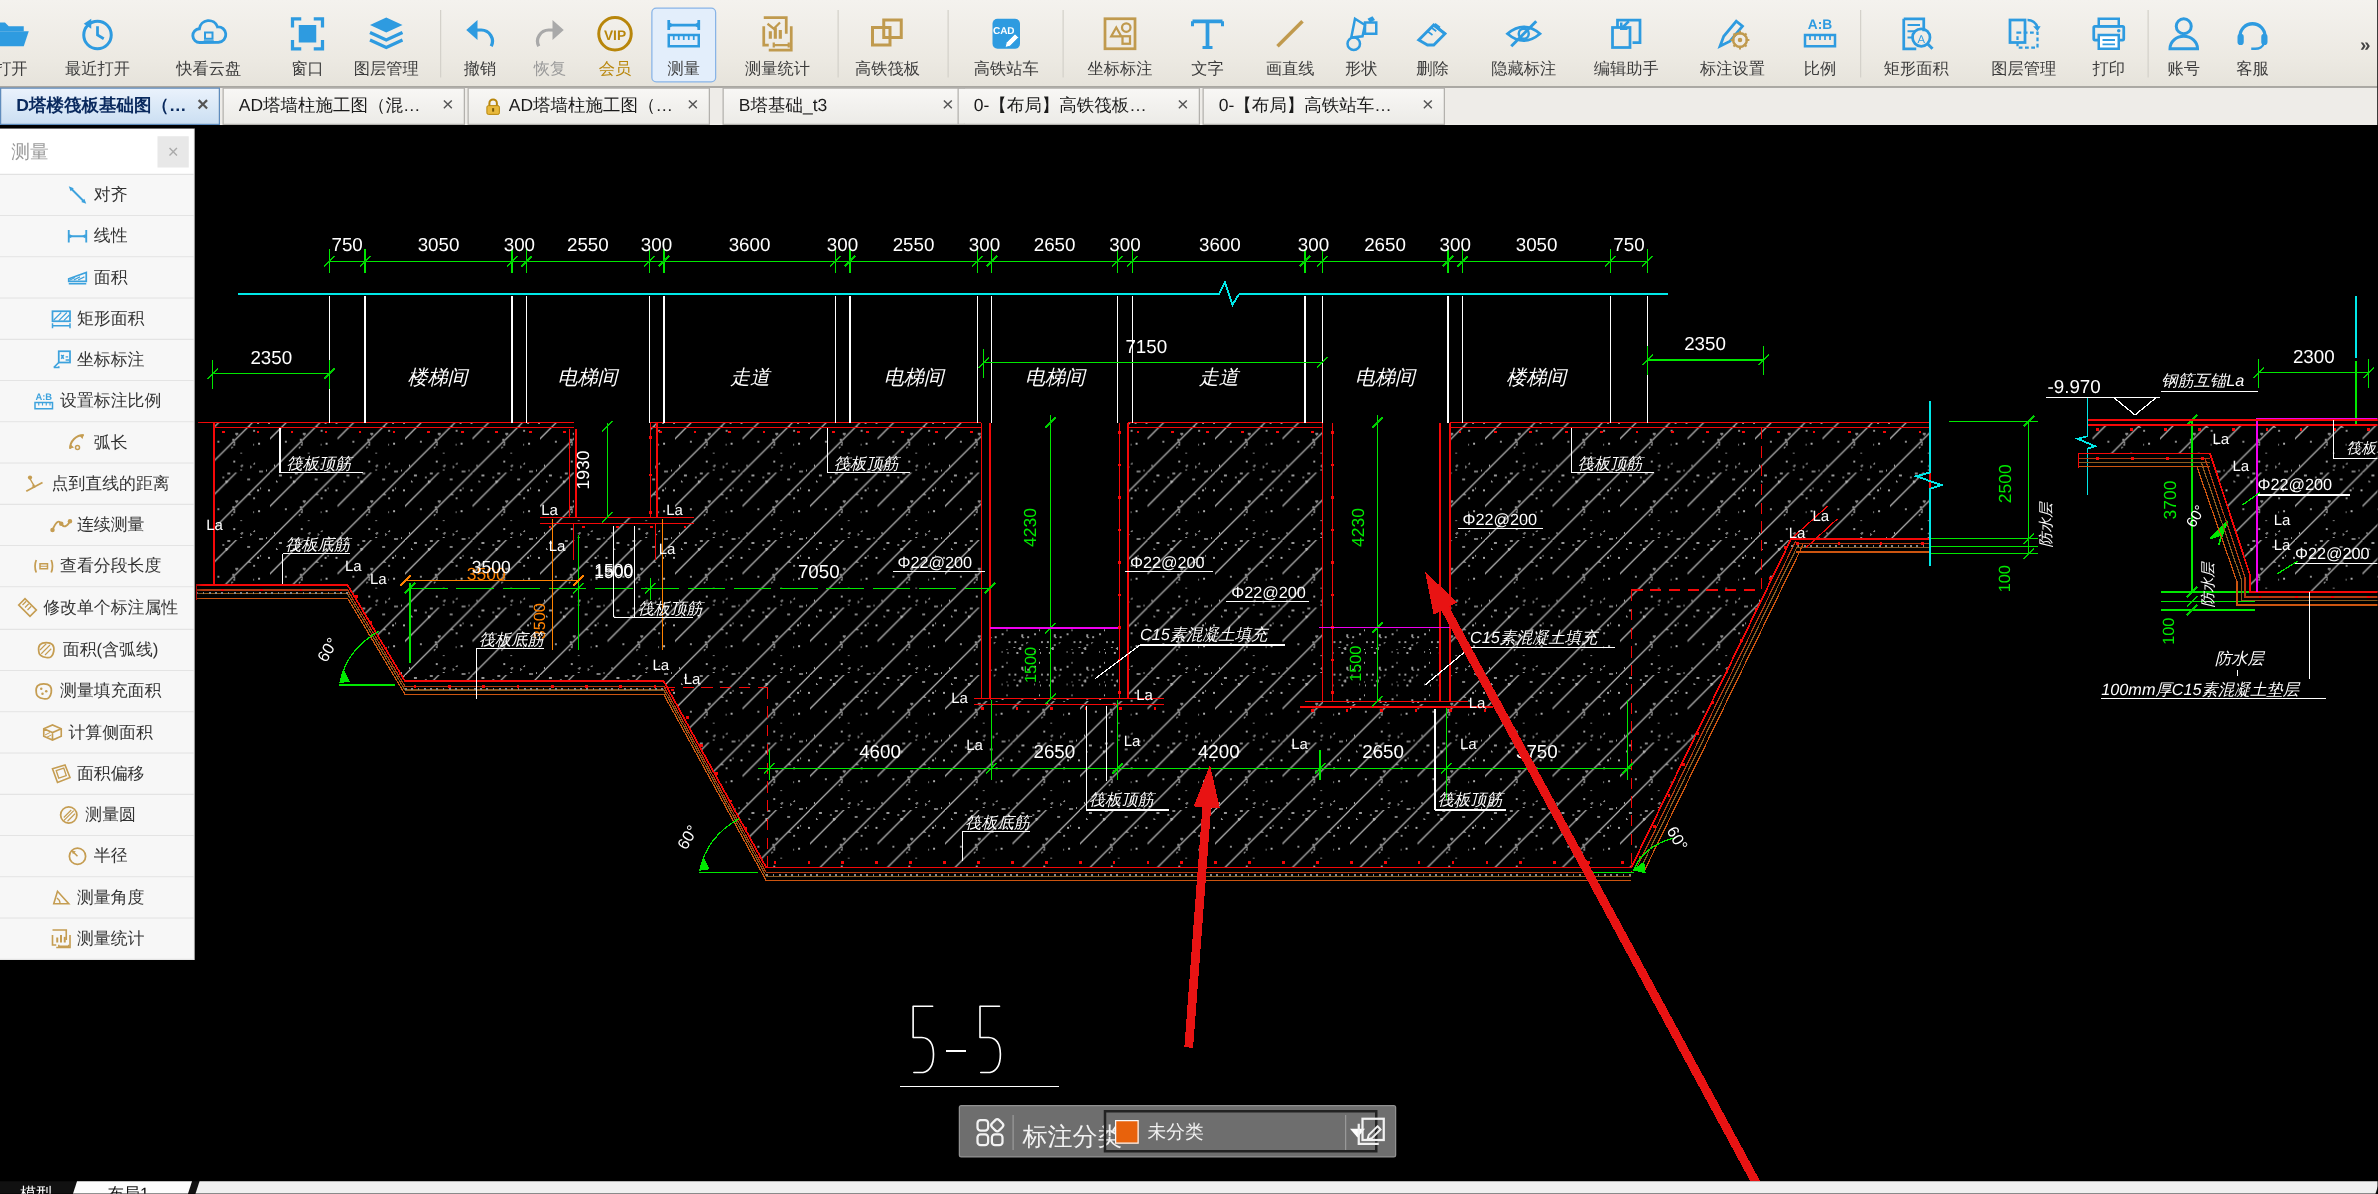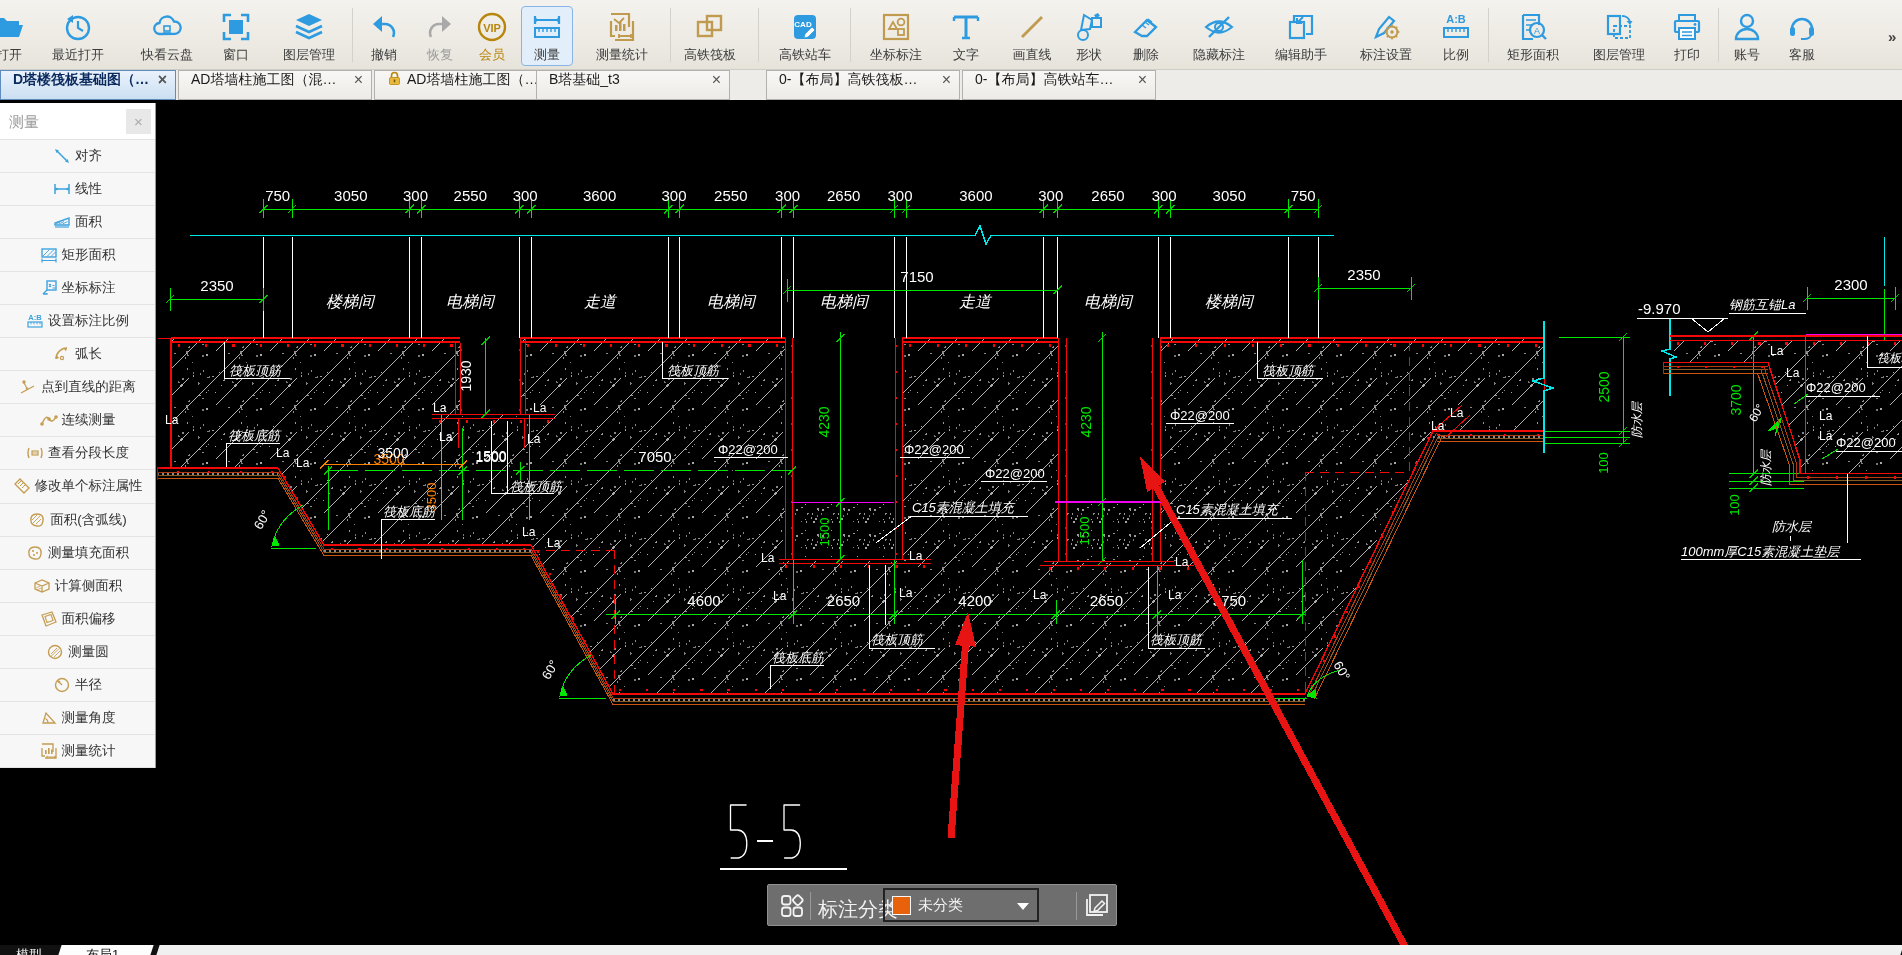--- a/index.html
+++ b/index.html
@@ -7,34 +7,34 @@
 text{font-family:"Liberation Sans",sans-serif}
 .cad{letter-spacing:0px}
 .cadi{font-style:italic}
 #toolbar{position:absolute;left:0;top:0;width:1902px;height:70px;background:linear-gradient(#f4f2ee,#ece9e2 70%,#e6e3db);border-bottom:1px solid #d0cdc6}
 .tbtn{position:absolute;top:11px;width:66px;text-align:center}
 .tico{height:32px;display:flex;align-items:center;justify-content:center}
 .tlab{font-size:13px;margin-top:3px;white-space:nowrap}
 .tdiv{position:absolute;top:8px;width:1px;height:54px;background:#d4d1ca}
 .tb-hl{position:absolute;background:#e3eefb;border:1px solid #88b4e7;border-radius:4px}
 #tabbar{position:absolute;left:0;top:70px;width:1902px;height:30px;background:#eeece8}
-.tab{position:absolute;top:0;height:30px;background:linear-gradient(#f8f7f5,#ecebe7);border:1px solid #b3b1ad;color:#1a1a1a;font-size:14px;display:flex;padding:0 8px 0 12px}
+.tab{position:absolute;top:0;height:30px;background:linear-gradient(#f8f7f5,#ecebe7);border:1px solid #b3b1ad;color:#1a1a1a;font-size:14px;display:flex;align-items:center;padding:0 8px 0 12px}
 .tab.active{background:linear-gradient(#eaf2fc,#cbdff2);border:1px solid #5f8cbd;color:#0a2a5e;font-weight:bold}
 .tlabel{flex:1;white-space:nowrap;overflow:hidden}
 .tx{color:#555;font-size:16px;margin-left:6px}
 .lock{display:flex;margin-right:5px}
 #panel{position:absolute;left:0;top:103px;width:156px;height:665px;background:#fbfbfb;border-right:1px solid #9a9a9a;box-shadow:2px 2px 5px rgba(0,0,0,.5)}
 .ptitle{position:relative;height:37px;line-height:37px;padding-left:9px;color:#999;font-size:15px;border-bottom:1px solid #e2e2e2;background:#fff}
 .pclose{position:absolute;right:4px;top:6px;width:25px;height:25px;background:#e8e8e8;color:#aaa;text-align:center;line-height:25px;font-size:15px}
 .pitem{height:33.05px;display:flex;align-items:center;justify-content:center;border-bottom:1px solid #e4e4e4;background:#f7f7f7}
 .picon{display:flex;margin-right:4px}
 .ptext{font-size:13.5px;color:#333;white-space:nowrap}
 #floatbar{position:absolute;left:767px;top:884px;width:350px;height:42px;background:#6e6e6e;border:1px solid #919191;border-radius:2px}
 .fsep{position:absolute;top:7px;width:1px;height:28px;background:#999}
-#fdrop{position:absolute;left:115px;top:3px;width:156px;height:34px;border:2px solid #222;}
+#fdrop{position:absolute;left:115px;top:3px;width:219px;height:34px;border:2px solid #222;}
 #fsw{position:absolute;left:7px;top:6px;width:19px;height:19px;background:#e8620c;border:1px solid #f8f8f8}
 #farr{position:absolute;right:8px;top:13px;width:0;height:0;border-left:6px solid transparent;border-right:6px solid transparent;border-top:7px solid #fff}
 #bottombar{position:absolute;left:0;top:945px;width:1902px;height:10px;background:#111}
 #btab1{position:absolute;left:60px;top:0;width:92px;height:10px;background:#fdfdfd;transform:skewX(-18deg)}
 #bgrey{position:absolute;left:158px;top:0;width:1744px;height:10px;background:#f0f0f0;transform:skewX(-18deg)}
 </style></head>
 <body>
 <div id="app">
 <svg id="cad" width="1902" height="955" viewBox="0 0 1902 955" shape-rendering="crispEdges">
       <rect x="0" y="0" width="1902" height="955" fill="#000"></rect>
@@ -674,21 +674,21 @@
       <div class="tbtn" style="left:134px">
         <div class="tico">
           <svg width="30" height="30" viewBox="0 0 30 30">
             <path d="M8,22 a5.5,5.5 0 0 1 -0.5,-11 a7.5,7.5 0 0 1 14.5,-1.5 a6,6 0 0 1 1,12.3 z" fill="none" stroke="#2e9be0" stroke-width="2.3"></path>
             <rect x="12" y="14" width="6" height="5" fill="none" stroke="#2e9be0" stroke-width="1.6"></rect>
             <path d="M11,21 h8" stroke="#2e9be0" stroke-width="1.6"></path>
           </svg>
         </div>
         <div class="tlab" style="color:#3c3c3c">快看云盘</div>
       </div>
-      <div class="tbtn" style="left:203px">
+      <div class="tbtn" style="left:213px">
         <div class="tico">
           <svg width="30" height="30" viewBox="0 0 30 30">
             <rect x="8" y="8" width="14" height="14" fill="#2e9be0"></rect>
             <path d="M3,10 v-7 h7 M20,3 h7 v7 M27,20 v7 h-7 M10,27 h-7 v-7" stroke="#2e9be0" stroke-width="2.6" fill="none"></path>
           </svg>
         </div>
         <div class="tlab" style="color:#3c3c3c">窗口</div>
       </div>
       <div class="tbtn" style="left:276px">
         <div class="tico">
@@ -936,21 +936,21 @@
         <span class="lock">
           <svg width="15" height="15" viewBox="0 0 15 15">
             <rect x="2.5" y="6.5" width="10" height="7" rx="1.2" fill="#e8b93c" stroke="#b8860b" stroke-width="0.8"></rect>
             <path d="M4.5,6.5 V4.5 a3,3 0 0 1 6,0 V6.5" fill="none" stroke="#b8860b" stroke-width="1.6"></path>
             <rect x="6.7" y="8.5" width="1.6" height="2.8" fill="#7a5a06"></rect>
           </svg>
         </span>
         <span class="tlabel">AD塔墙柱施工图（…</span>
         <span class="tx">×</span>
       </div>
-      <div class="tab" style="left:536px;width:194px">
+      <div class="tab" style="left:578px;width:194px">
         <span class="tlabel">B塔基础_t3</span>
         <span class="tx">×</span>
       </div>
       <div class="tab" style="left:766px;width:194px">
         <span class="tlabel">0-【布局】高铁筏板…</span>
         <span class="tx">×</span>
       </div>
       <div class="tab" style="left:962px;width:194px">
         <span class="tlabel">0-【布局】高铁站车…</span>
         <span class="tx">×</span>

